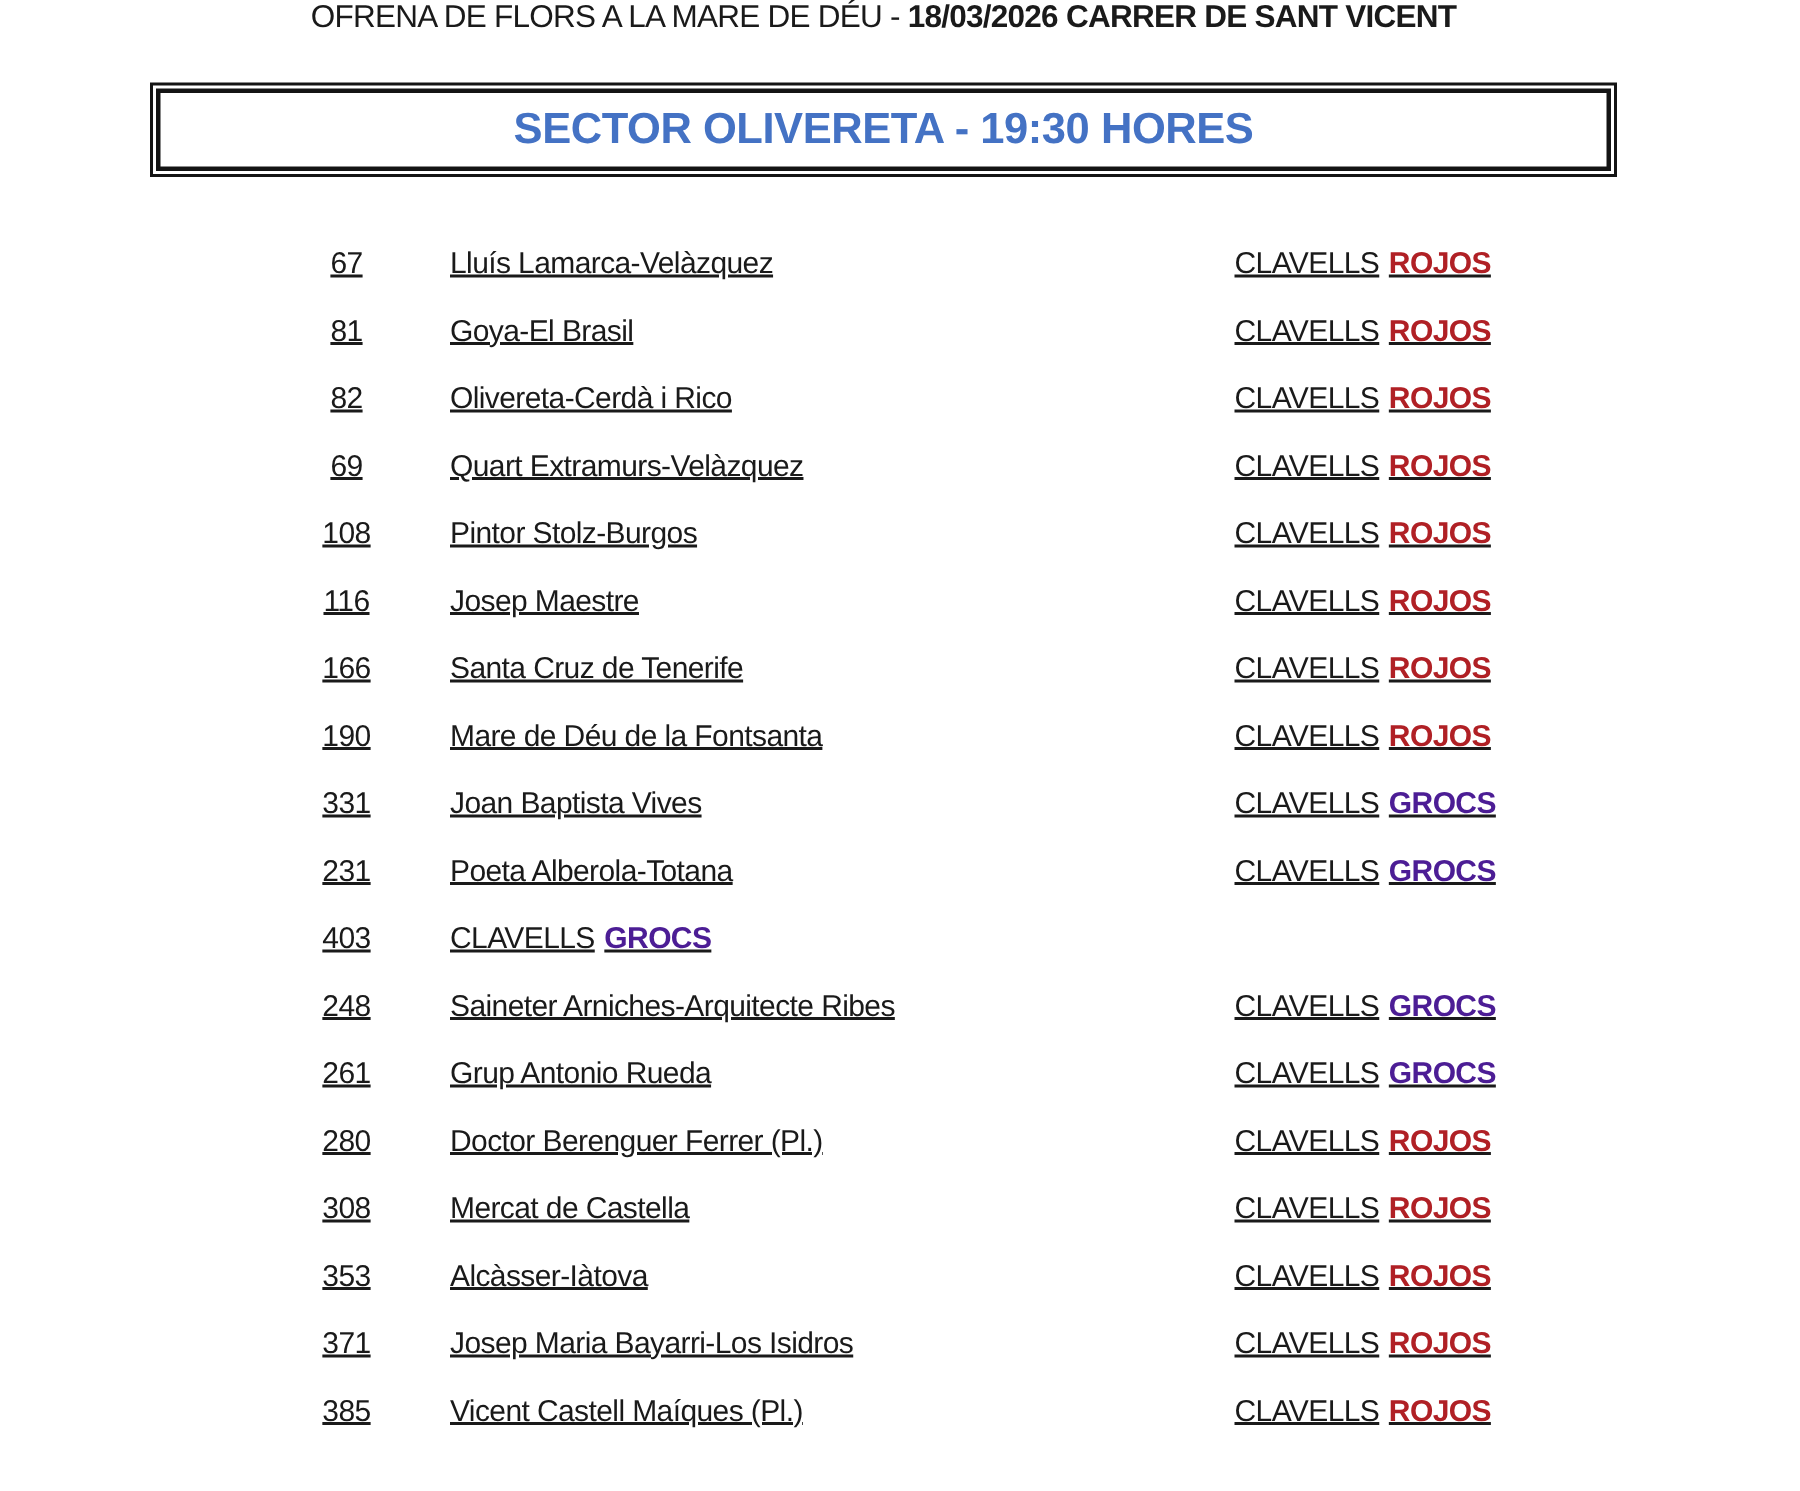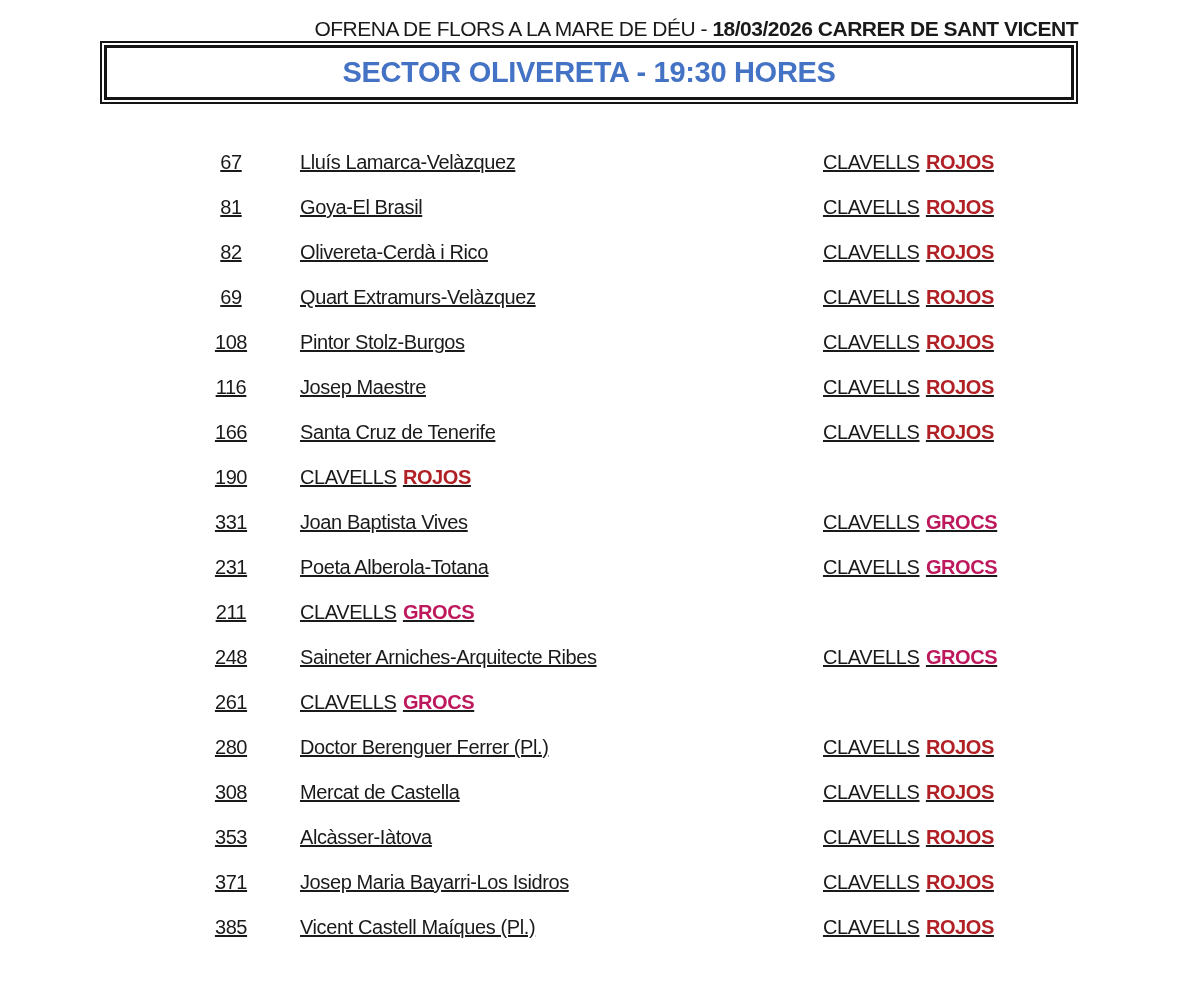--- a/index.html
+++ b/index.html
@@ -12,30 +12,31 @@
     color: #1a1a1a;
     overflow: hidden;
   }
   .page {
     position: absolute;
     left: 100px;
     top: 0;
     width: 978px;
   }
   .doc-title {
-    margin-top: 17px;
-    text-align: right;
+    margin-top: 0;
+    text-align: center;
     font-size: 21px;
     letter-spacing: -0.5px;
     white-space: nowrap;
     line-height: 24px;
   }
   .doc-title .title-bold { font-weight: bold; }
 
   .sector-box {
+    margin-top: 31px;
     border: 2px solid #141414;
     padding: 2px;
     background: #ffffff;
     box-sizing: border-box;
     height: 63px;
   }
   .sector-box-inner {
     border: 3px solid #141414;
     height: 100%;
     box-sizing: border-box;
@@ -63,21 +64,21 @@
     text-decoration: underline;
   }
   .num {
     text-align: center;
     padding-left: 62px;
     box-sizing: border-box;
   }
   .flower-word { color: #1a1a1a; }
   .variant { font-weight: bold; margin-left: 0.32em; }
   .variant[data-variant="rojos"] { color: #B02025; }
-  .variant[data-variant="grocs"] { color: #be185d; }
+  .variant[data-variant="grocs"] { color: #4c1d95; }
 </style>
 </head>
 <body>
 
 <div class="page">
 
   <div class="doc-title">
     <span>OFRENA DE FLORS A LA MARE DE DÉU - </span><span class="title-bold">18/03/2026 CARRER DE SANT VICENT</span>
   </div>
 
@@ -126,48 +127,50 @@
     </div>
 
     <div class="row">
       <div class="num">166</div>
       <div class="name">Santa Cruz de Tenerife</div>
       <div class="flower"><span class="flower-word">CLAVELLS</span><span class="variant" data-variant="rojos">ROJOS</span></div>
     </div>
 
     <div class="row">
       <div class="num">190</div>
+      <div class="name">Mare de Déu de la Fontsanta</div>
       <div class="flower"><span class="flower-word">CLAVELLS</span><span class="variant" data-variant="rojos">ROJOS</span></div>
     </div>
 
     <div class="row">
       <div class="num">331</div>
       <div class="name">Joan Baptista Vives</div>
       <div class="flower"><span class="flower-word">CLAVELLS</span><span class="variant" data-variant="grocs">GROCS</span></div>
     </div>
 
     <div class="row">
       <div class="num">231</div>
       <div class="name">Poeta Alberola-Totana</div>
       <div class="flower"><span class="flower-word">CLAVELLS</span><span class="variant" data-variant="grocs">GROCS</span></div>
     </div>
 
     <div class="row">
-      <div class="num">211</div>
+      <div class="num">403</div>
       <div class="flower"><span class="flower-word">CLAVELLS</span><span class="variant" data-variant="grocs">GROCS</span></div>
     </div>
 
     <div class="row">
       <div class="num">248</div>
       <div class="name">Saineter Arniches-Arquitecte Ribes</div>
       <div class="flower"><span class="flower-word">CLAVELLS</span><span class="variant" data-variant="grocs">GROCS</span></div>
     </div>
 
     <div class="row">
       <div class="num">261</div>
+      <div class="name">Grup Antonio Rueda</div>
       <div class="flower"><span class="flower-word">CLAVELLS</span><span class="variant" data-variant="grocs">GROCS</span></div>
     </div>
 
     <div class="row">
       <div class="num">280</div>
       <div class="name">Doctor Berenguer Ferrer (Pl.)</div>
       <div class="flower"><span class="flower-word">CLAVELLS</span><span class="variant" data-variant="rojos">ROJOS</span></div>
     </div>
 
     <div class="row">

